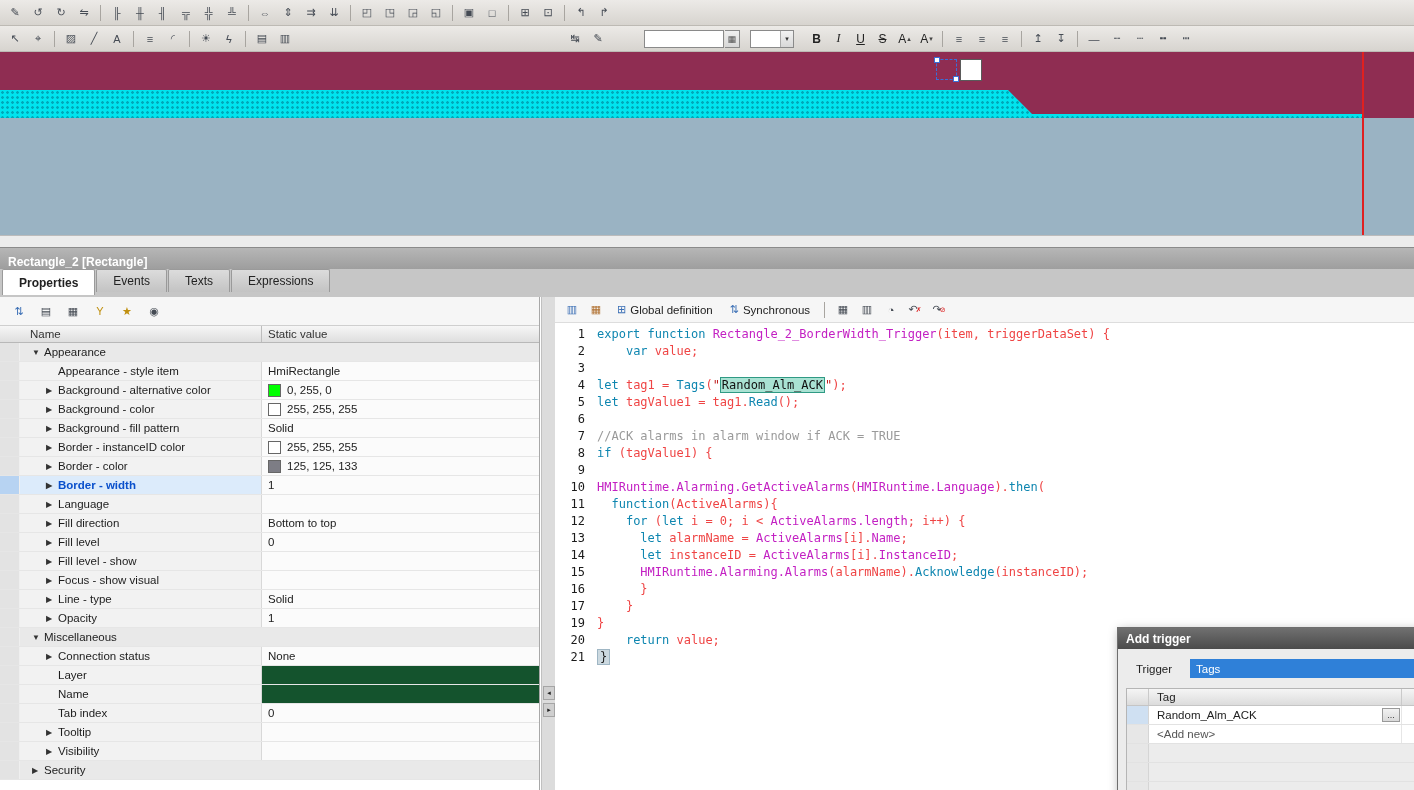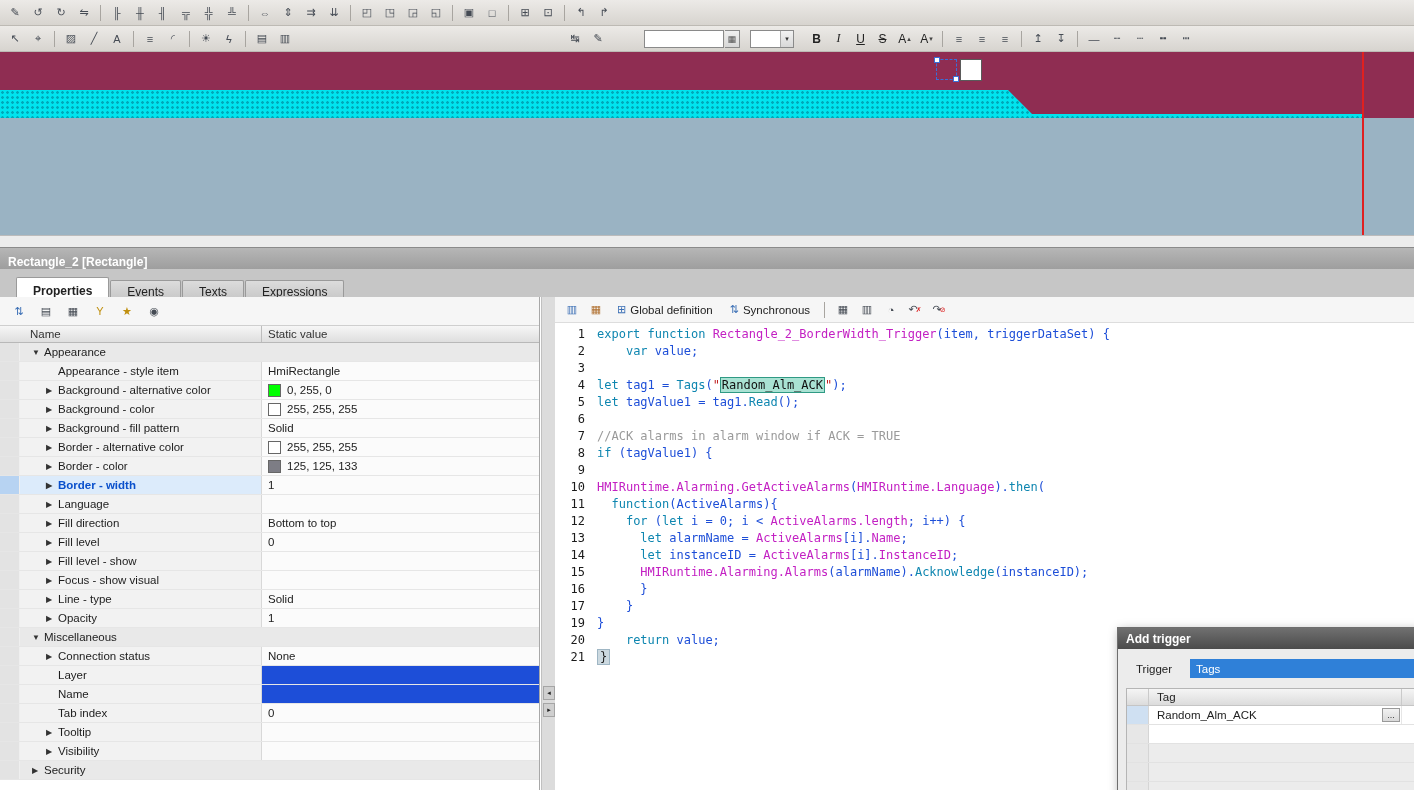--- a/index.html
+++ b/index.html
@@ -42,37 +42,37 @@
   #sel-marquee::after{right:-3px;bottom:-3px}
   #sel-rect{position:absolute;top:7px;left:960px;width:22px;height:22px;background:#fff;border:1px solid #5a5a5a}
 
   #strip{position:absolute;top:235px;left:0;width:1414px;height:12px;background:#ececec;border-top:1px solid #bbb}
 
   
   #insp-title{position:absolute;top:247px;left:0;width:1414px;height:28px;
     background:linear-gradient(#b6b6b6,#979797);border-top:1px solid #8a8a8a;
     color:#fff;font-weight:bold;display:flex;align-items:center;padding-left:8px}
   #tabs{position:absolute;top:269px;left:0;width:1414px;height:34px;background:#c6c6c6;
-    display:flex;align-items:flex-end;padding-left:16px}
+    display:flex;align-items:flex-start;padding-left:2px}
   .tab{height:23px;padding:0 16px;display:flex;align-items:center;
     background:linear-gradient(#dcdcdc,#c3c3c3);border:1px solid #9a9a9a;border-bottom:none;
     margin-right:1px;border-radius:2px 2px 0 0;color:#222}
   .tab.active{background:#fff;font-weight:bold;height:26px}
 
   
   #main{position:absolute;top:297px;left:0;width:1414px;height:493px;background:#fff}
 
   #left-panel{position:absolute;left:0;top:0;width:540px;height:493px;background:#fff;border-right:1px solid #a8a8a8}
   #insp-toolbar{height:28px;display:flex;align-items:center;gap:5px;padding-left:8px;background:#f6f6f6}
   #grid-head{height:18px;display:flex;background:linear-gradient(#f6f6f6,#dedede);
     border-top:1px solid #cfcfcf;border-bottom:1px solid #b8b8b8;font-size:11.5px;color:#333}
   #grid-head .c1{width:262px;padding-left:30px;display:flex;align-items:center;border-right:1px solid #bdbdbd}
   #grid-head .c2{flex:1;padding-left:6px;display:flex;align-items:center}
   #prows{position:absolute;top:46px;left:0;right:0;bottom:0;overflow:hidden}
-  .prow{height:19px;display:flex;font-size:11.5px;border-bottom:1px solid #e6e6e6;background:#1d4ed8}
+  .prow{height:19px;display:flex;font-size:11.5px;border-bottom:1px solid #e6e6e6;background:#14532d}
   .prow .gut{width:20px;flex:none;background:#e3e3e3;border-right:1px solid #efefef}
   .prow .nm{width:242px;flex:none;display:flex;align-items:center;border-right:1px solid #d8d8d8;
     color:#1c1c1c;background:#f2f2f2;padding-left:26px;overflow:hidden;white-space:nowrap}
   .prow .vl{flex:1;display:flex;align-items:center;padding-left:6px;background:#fbfbfb;gap:6px;overflow:hidden;white-space:nowrap}
   .prow .arr{width:12px;flex:none;font-size:8px;color:#333}
   .prow.group{background:#e9e9e9}
   .prow.group .nm{background:#e9e9e9;padding-left:12px;border-right:none;width:242px}
   .prow.group .vl{background:#e9e9e9}
   .prow.sel .gut{background:#b7d3f2}
   .prow.sel .nm{background:#dcebfb;color:#0a50cc;font-weight:bold}
@@ -92,21 +92,21 @@
   sup.badge{color:#d22;font-size:7px;margin-left:-2px}
   #code{position:absolute;top:27px;left:0;right:0;bottom:0;padding-top:2px;
     font-family:"DejaVu Sans Mono",monospace;font-size:12px}
   .cline{display:flex;height:17px;line-height:17px;white-space:pre}
   .lnum{width:36px;flex:none;text-align:right;padding-right:6px;color:#1a1a1a}
   .ltext{padding-left:6px}
   .tok-kw{color:#0e86b0}
   .tok-fn{color:#c320c3}
   .tok-cm{color:#9a9a9a}
   .tok-st{color:#c02020}
-  .tok-pl{color:#1d4ed8}
+  .tok-pl{color:#ef4444}
   .tok-sel{background:#a9e2d3;border:1px solid #2f9a84;color:#111;padding:0 1px}
   .tok-bm{background:#ccd9e0;border:1px solid #9fb6c4;padding:0 2px}
 
   
   #dialog{position:absolute;left:1117px;top:330px;width:340px;height:392px;background:#ececec;
     border:1px solid #6e6e6e;box-shadow:2px 3px 10px rgba(0,0,0,.35);z-index:50}
   #dlg-title{height:21px;background:linear-gradient(#707070,#4b4b4b);color:#fff;font-weight:bold;
     display:flex;align-items:center;padding-left:8px}
   #dlg-trigger-label{position:absolute;left:18px;top:35px;font-size:11.5px;color:#222}
   #dlg-dd{position:absolute;left:72px;top:31px;width:262px;height:19px;background:var(--selection_blue);
@@ -292,21 +292,21 @@
             <span class="lbl">Background - fill pattern</span>
           </span>
           <span class="vl">
             <span class="vt">Solid</span>
           </span>
         </div>
         <div class="prow">
           <span class="gut"></span>
           <span class="nm">
             <span class="arr">▶</span>
-            <span class="lbl">Border - alternative color</span>
+            <span class="lbl">Border - instanceID color</span>
           </span>
           <span class="vl">
             <span class="sw" style="background: rgb(255, 255, 255);"></span>
             <span class="vt">255, 255, 255</span>
           </span>
         </div>
         <div class="prow">
           <span class="gut"></span>
           <span class="nm">
             <span class="arr">▶</span>
@@ -526,20 +526,21 @@
         <span class="hrest"></span>
       </div>
       <div id="dlg-rows">
           <div class="drow dsel">
             <span class="rg"></span>
             <span class="rv">Random_Alm_ACK</span>
             <span class="browse">...</span>
           </div>
           <div class="drow">
             <span class="rg"></span>
+            <span class="rv addnew">&lt;Add new&gt;</span>
           </div>
           <div class="drow empty">
             <span class="rg"></span>
           </div>
           <div class="drow empty">
             <span class="rg"></span>
           </div>
           <div class="drow empty">
             <span class="rg"></span>
           </div>

